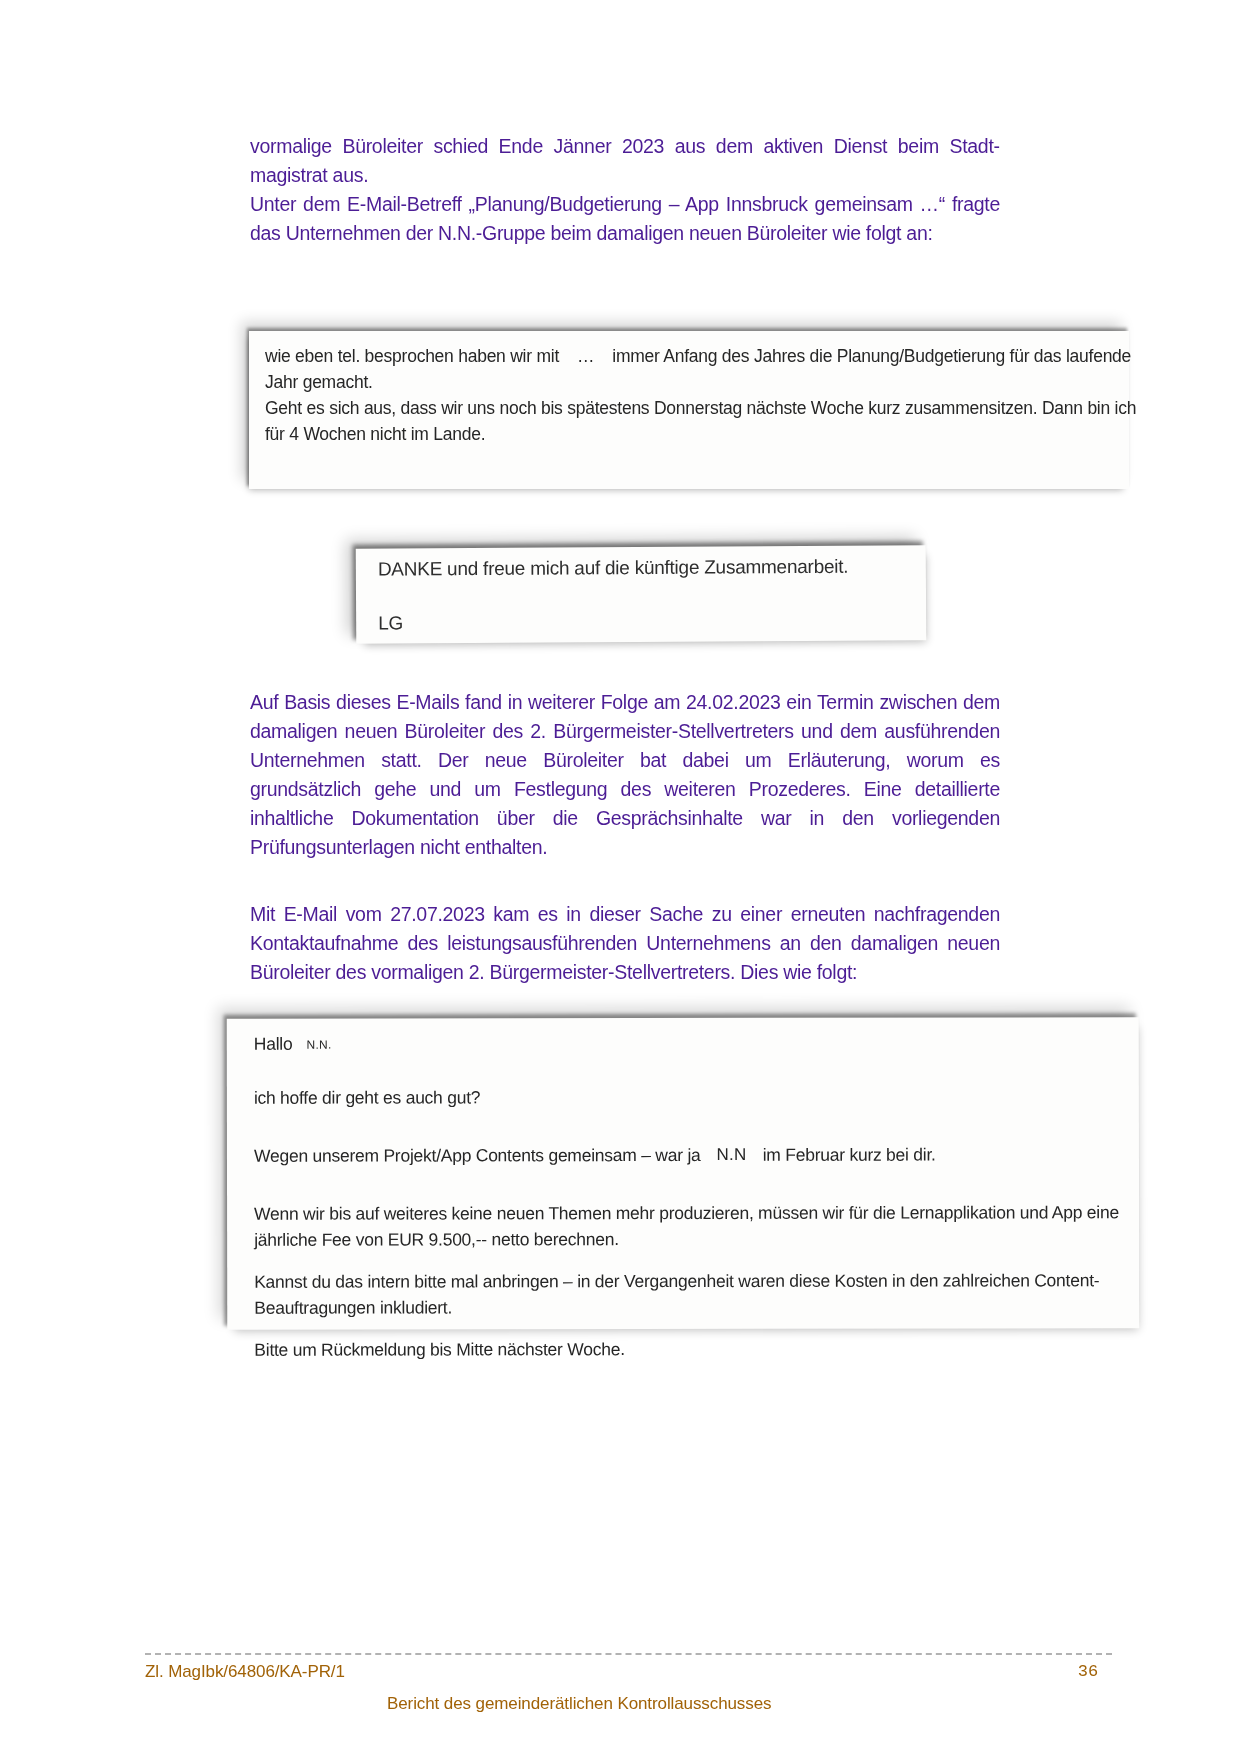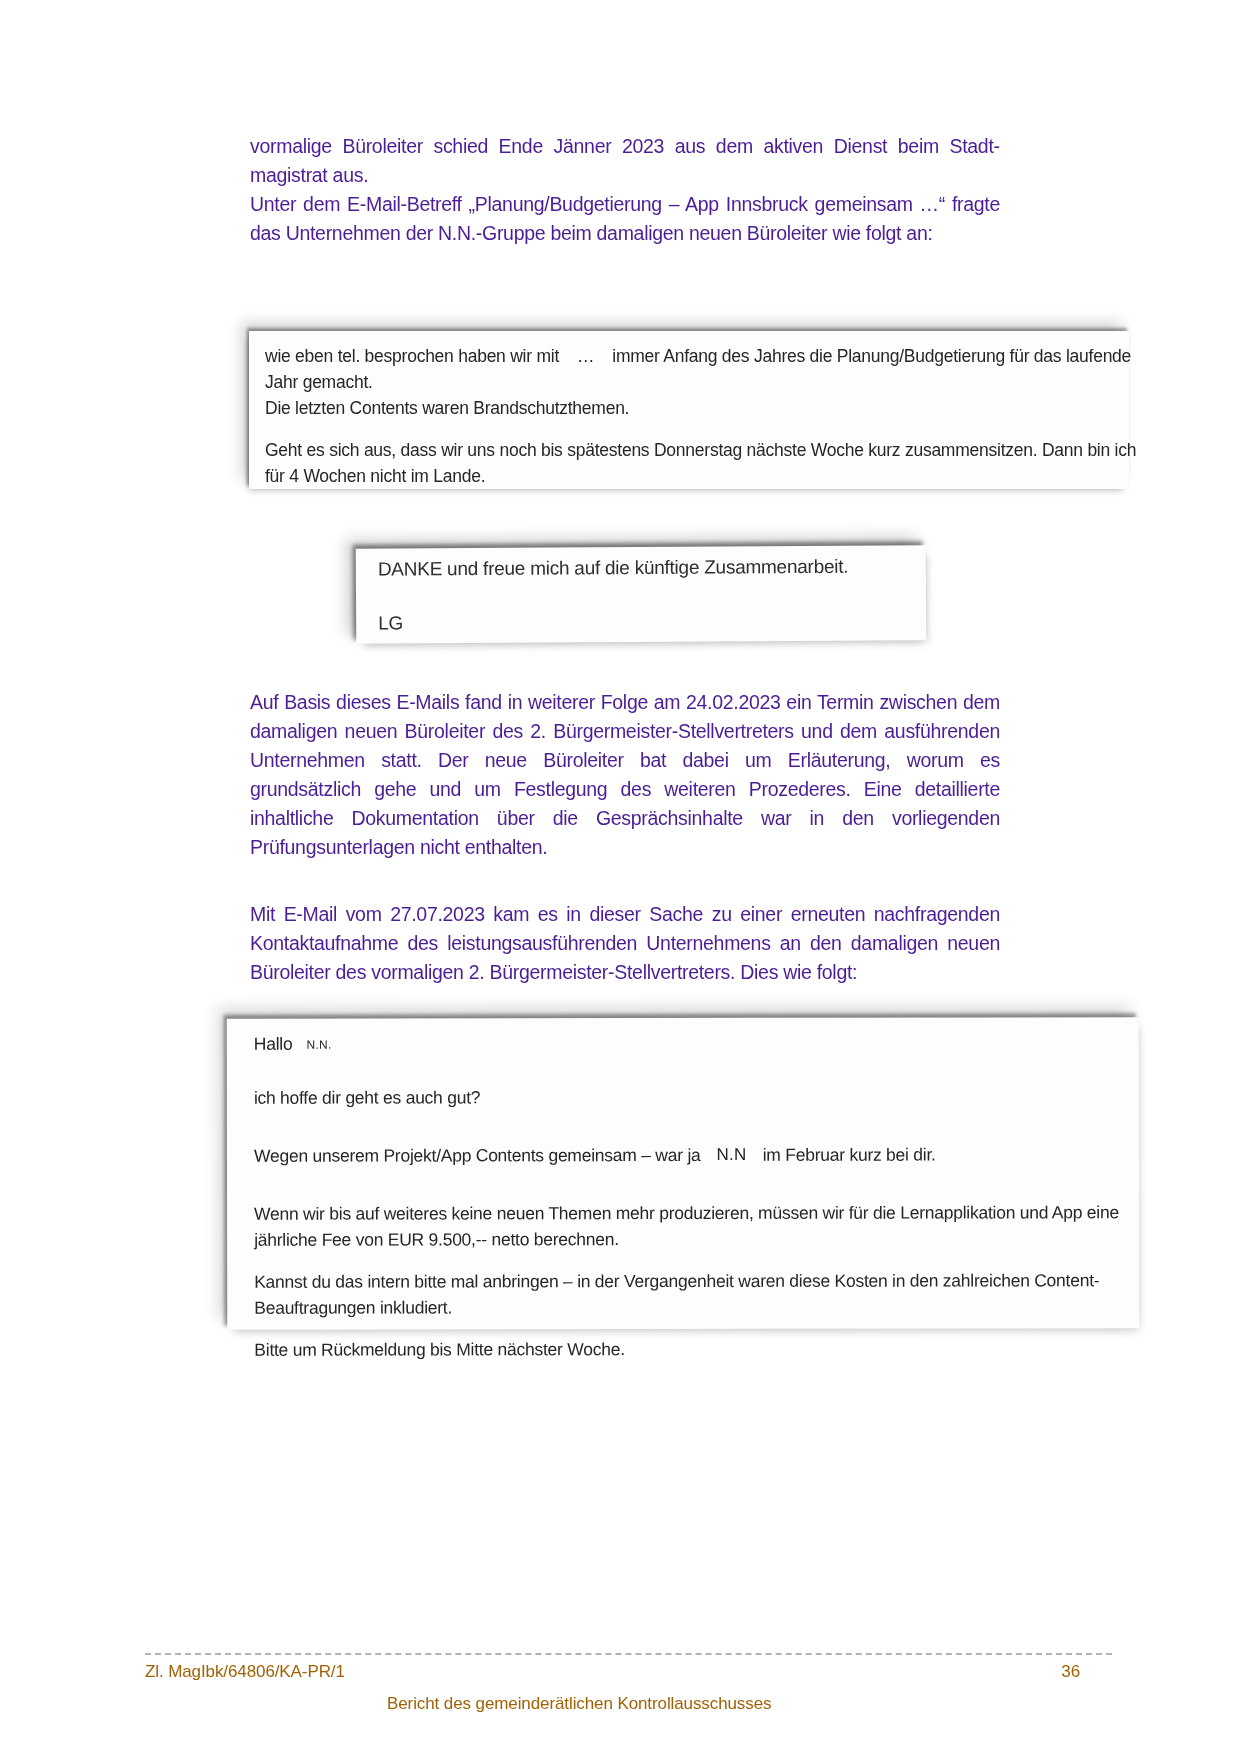--- a/index.html
+++ b/index.html
@@ -46,36 +46,35 @@
   .redact-nn{display:inline-block;font-size:17px;margin:16px 16px;vertical-align:1px;letter-spacing:0.3px;}
   .redact-hallo{display:inline-block;font-size:12px;margin-left:14px;vertical-align:1px;letter-spacing:0.3px;}
   
   .footer{
     position:absolute;left:145px;top:1653px;width:967px;
     border-top:2px dashed #b2b2b2;padding-top:4px;
     color:#a16207;font-size:17px;letter-spacing:-0.1px;
   }
   .footer .ref{position:absolute;left:0;top:7px;}
   .footer .ftitle{position:absolute;left:242px;top:7px;margin-top:32px;}
-  .footer .pnum{position:absolute;right:32px;top:7px;}
+  .footer .pnum{position:absolute;right:14px;top:7px;font-family:Liberation Mono, monospace;}
 </style>
 </head>
 <body>
 
 <div class="page">
 
   <div class="bodypara" style="top:132px;">vormalige Büroleiter schied Ende Jänner 2023 aus dem aktiven Dienst beim Stadt­magistrat aus.
 Unter dem E-Mail-Betreff „Planung/Budgetierung – App Innsbruck gemeinsam …“ fragte das Unternehmen der N.N.-Gruppe beim damaligen neuen Büroleiter wie folgt an:</div>
 
   <div class="mailbox box1">
     <div class="mline">
       <span>wie eben tel. besprochen haben wir mit</span><span class="redact-dots">…</span><span>immer Anfang des Jahres die Planung/Budgetierung für das laufende</span>
     </div>
     <div class="mline">Jahr gemacht.</div>
-    <div class="mline mb16">Die letzten Contents waren Brandschutzthemen.</div>
     <div class="mline">Geht es sich aus, dass wir uns noch bis spätestens Donnerstag nächste Woche kurz zusammensitzen. Dann bin ich</div>
     <div class="mline">für 4 Wochen nicht im Lande.</div>
   </div>
 
   <div class="mailbox box2">
     <div class="mline" style="margin-bottom:28px;">DANKE und freue mich auf die künftige Zusammenarbeit.</div>
     <div class="mline">LG</div>
   </div>
 
   <div class="bodypara" style="top:688px;">Auf Basis dieses E-Mails fand in weiterer Folge am 24.02.2023 ein Termin zwischen dem damaligen neuen Büroleiter des 2. Bürgermeister-Stellvertreters und dem ausführenden Unternehmen statt. Der neue Büroleiter bat dabei um Erläuterung, worum es grundsätzlich gehe und um Festlegung des weiteren Prozederes. Eine detaillierte inhaltliche Dokumentation über die Gesprächsinhalte war in den vorliegenden Prüfungsunterlagen nicht enthalten.</div>

